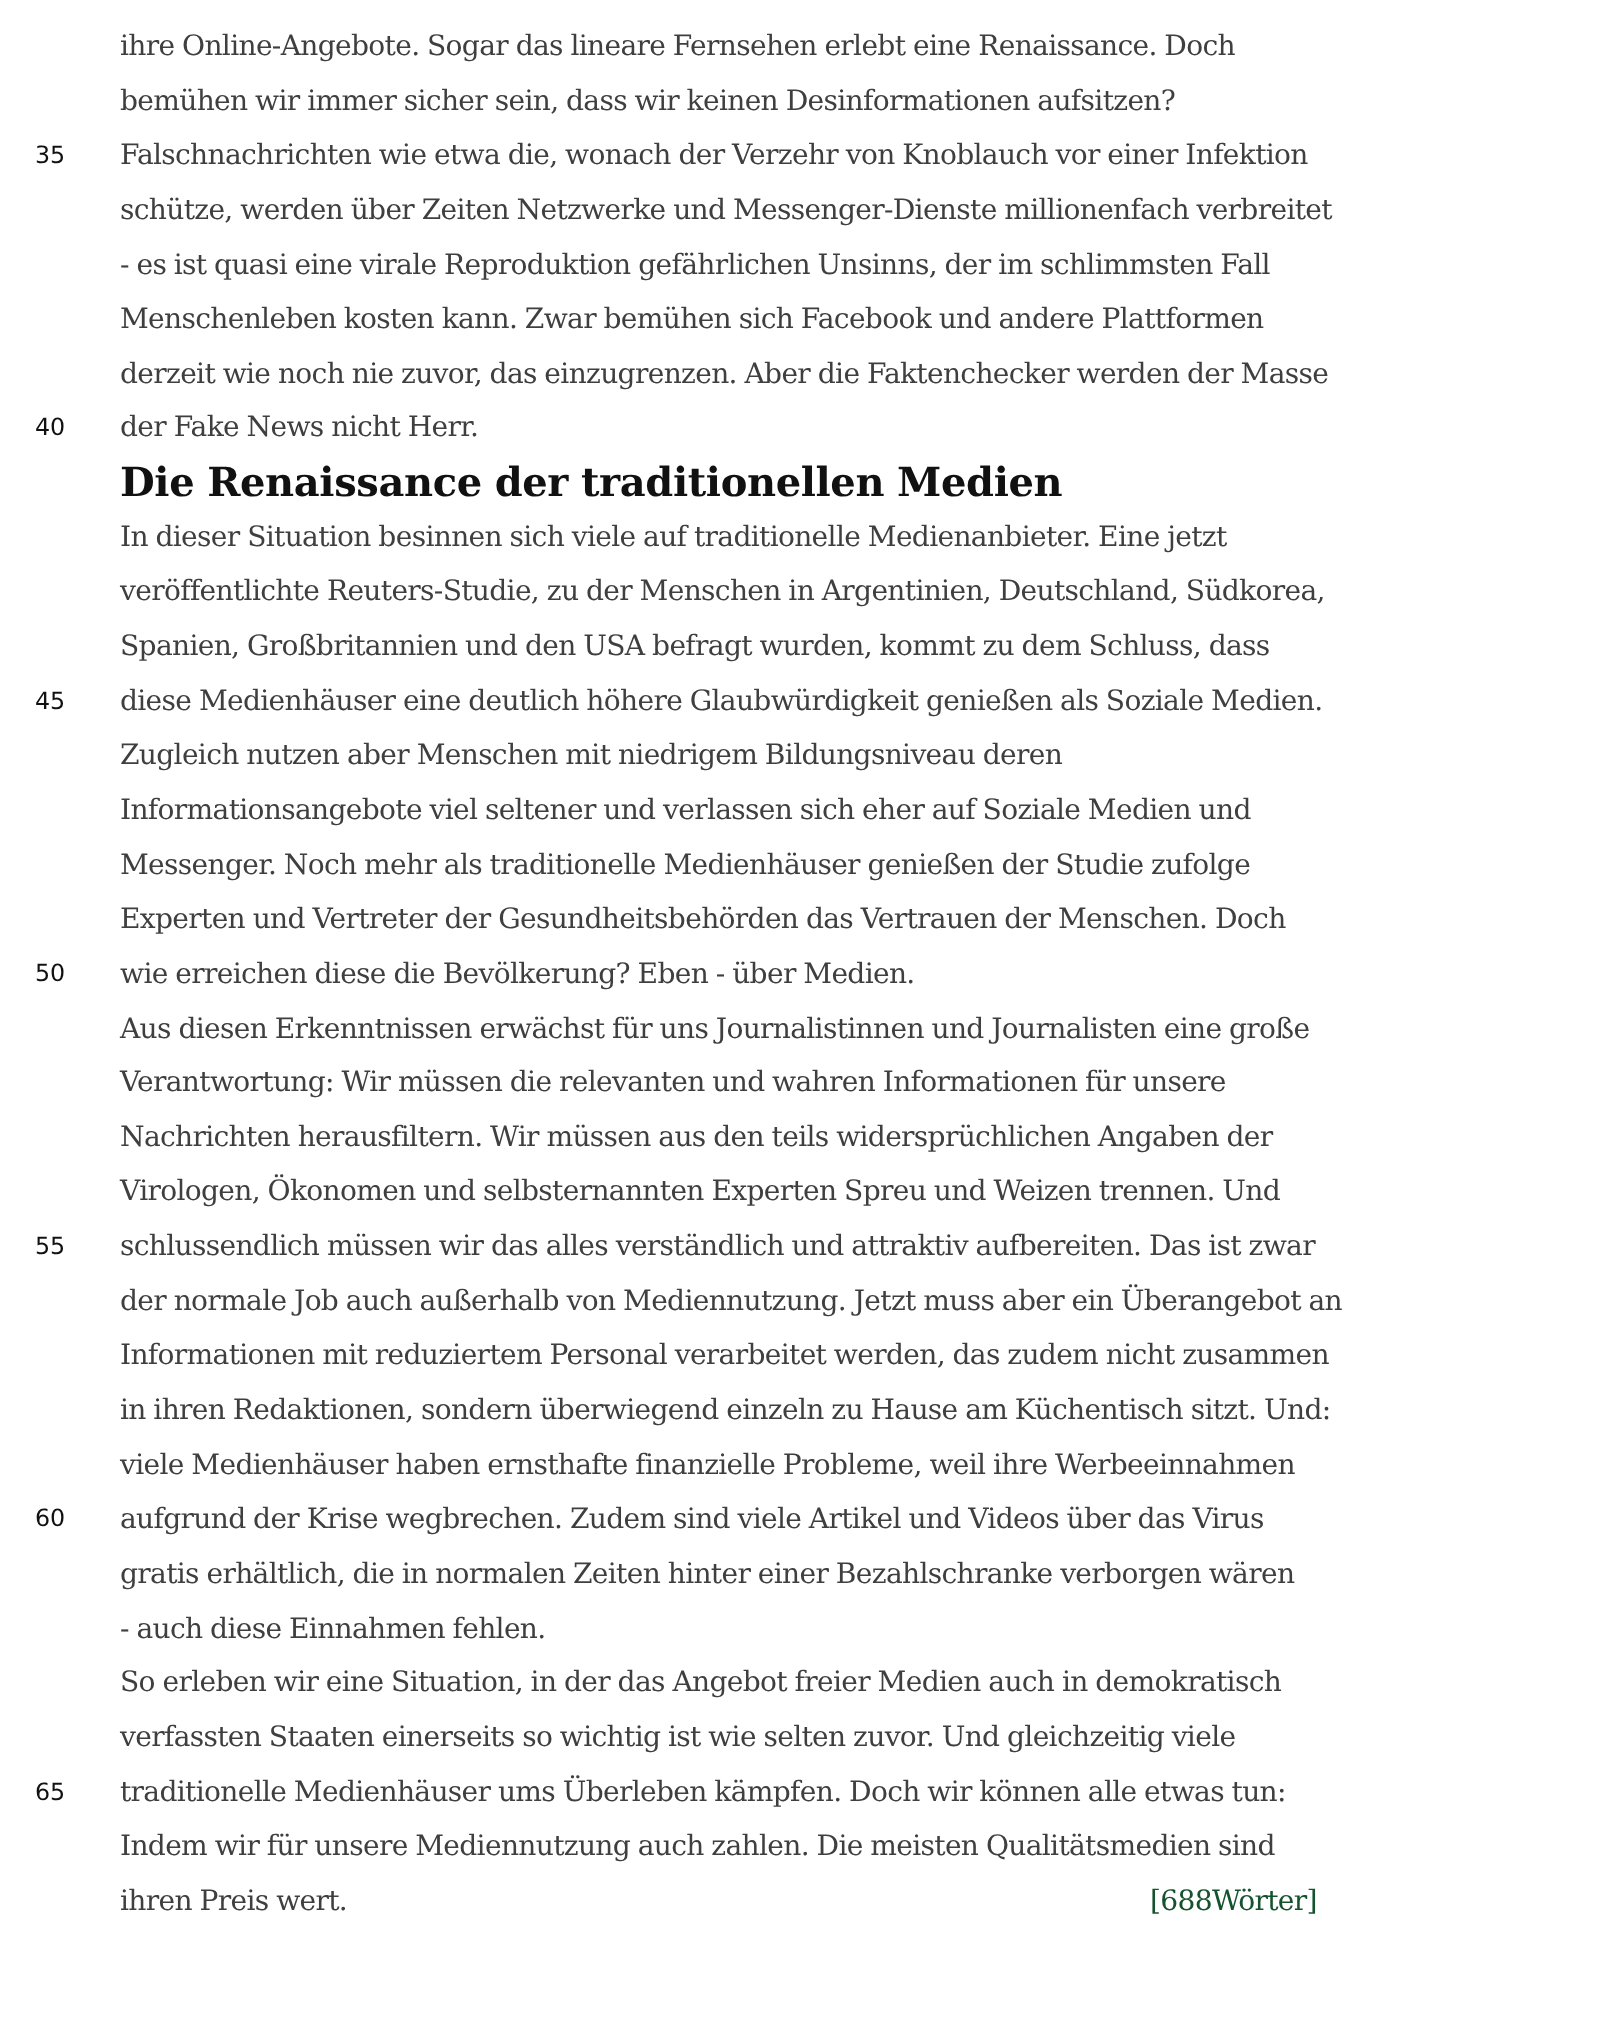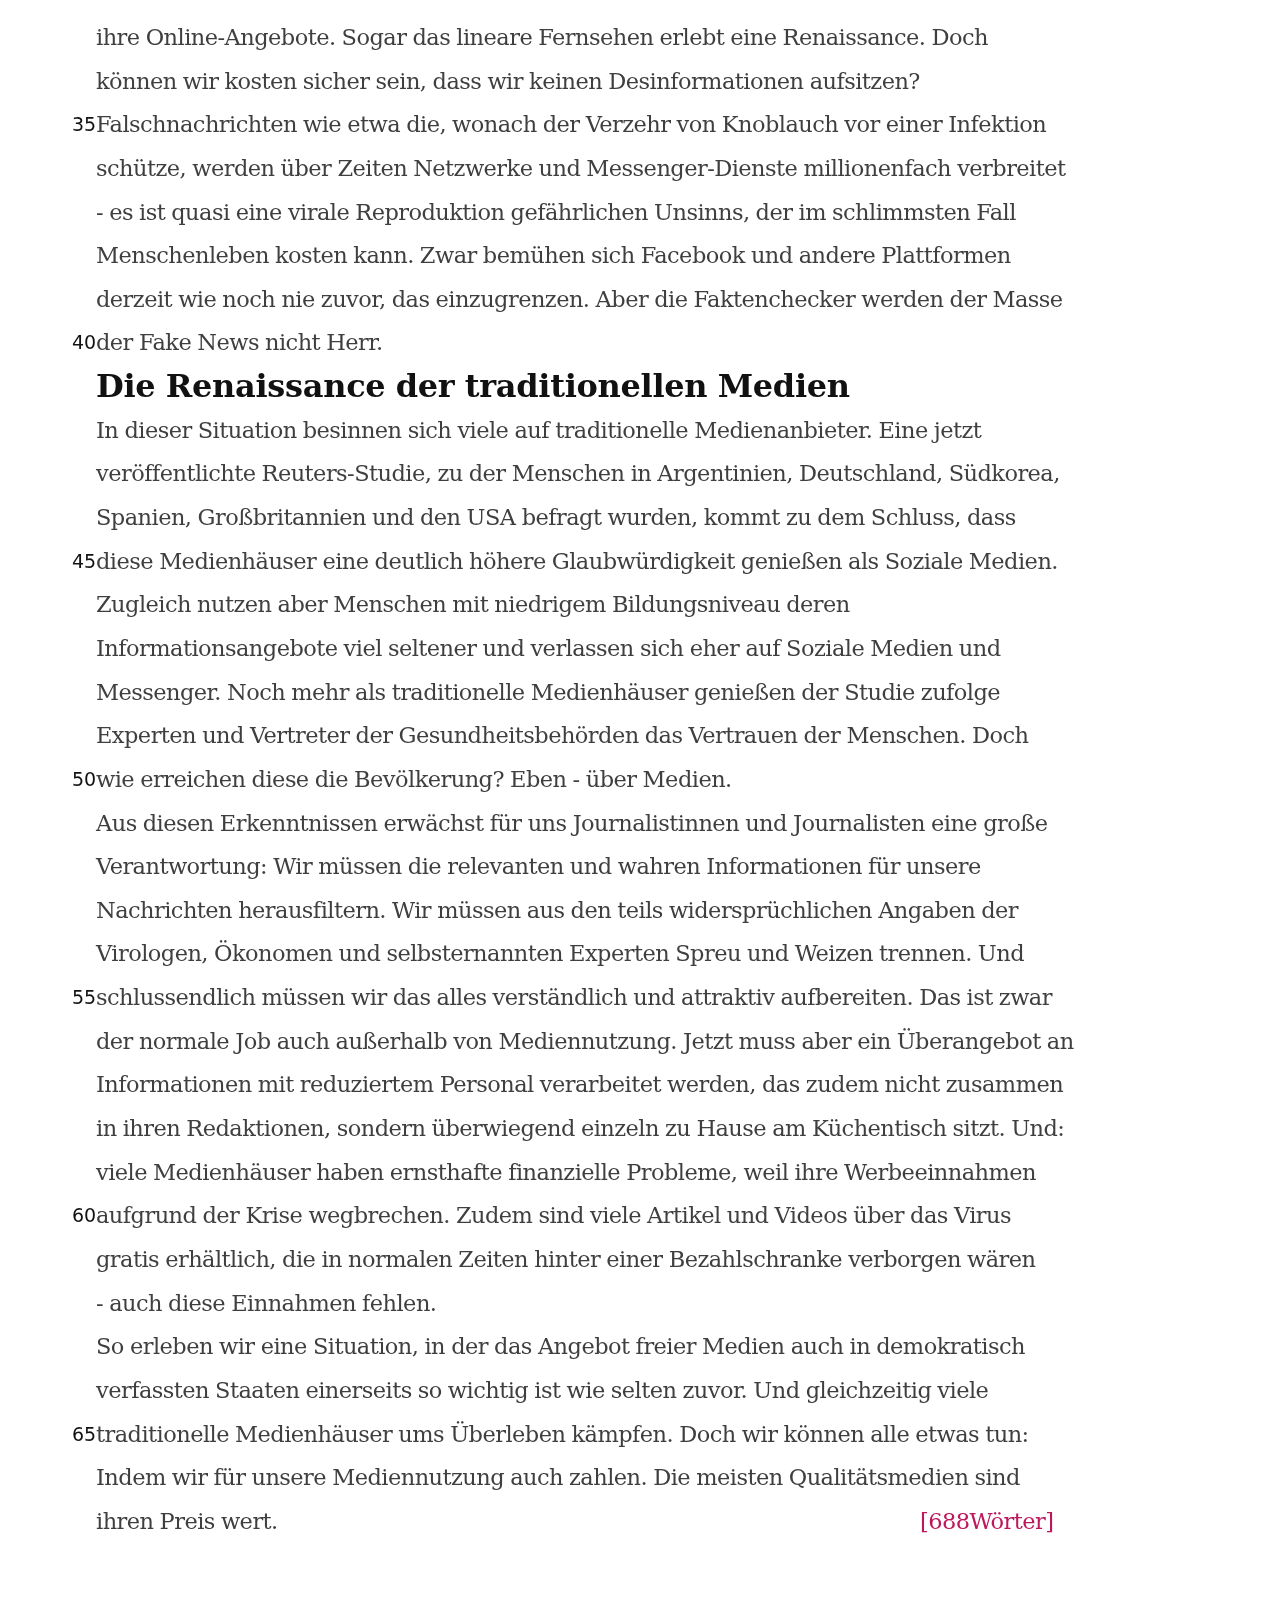--- a/index.html
+++ b/index.html
@@ -12,21 +12,20 @@
     white-space: nowrap;
     padding-left: 48px;
   }
   .lnum {
     position: absolute;
     left: 28px;
     width: 50px;
     font-family: "DejaVu Sans", sans-serif;
     font-size: 19px;
     color: #111111;
-    margin-left: 44px;
   }
   .txt {
     position: absolute;
     left: 96px;
     font-family: "DejaVu Serif", serif;
     font-size: 22.5px;
     letter-spacing: -0.55px;
     word-spacing: -0.5px;
     color: #3f3f3f;
   }
@@ -35,34 +34,34 @@
     color: #111111;
     font-size: 32px;
     letter-spacing: -0.3px;
   }
   .wordcount {
     position: absolute;
     left: 920px;
     font-family: "DejaVu Serif", serif;
     font-size: 22.5px;
     letter-spacing: -0.55px;
-    color: #be185d;
+    color: #14532d;
   }
 </style>
 </head>
 <body>
 
 <div class="page">
   <div class="line">
       <span class="lnum"></span>
       <span class="txt">ihre Online-Angebote. Sogar das lineare Fernsehen erlebt eine Renaissance. Doch</span>
     </div>
   <div class="line">
       <span class="lnum"></span>
-      <span class="txt">können wir kosten sicher sein, dass wir keinen Desinformationen aufsitzen?</span>
+      <span class="txt">bemühen wir immer sicher sein, dass wir keinen Desinformationen aufsitzen?</span>
     </div>
   <div class="line">
       <span class="lnum">35</span>
       <span class="txt">Falschnachrichten wie etwa die, wonach der Verzehr von Knoblauch vor einer Infektion</span>
     </div>
   <div class="line">
       <span class="lnum"></span>
       <span class="txt">schütze, werden über Zeiten Netzwerke und Messenger-Dienste millionenfach verbreitet</span>
     </div>
   <div class="line">

